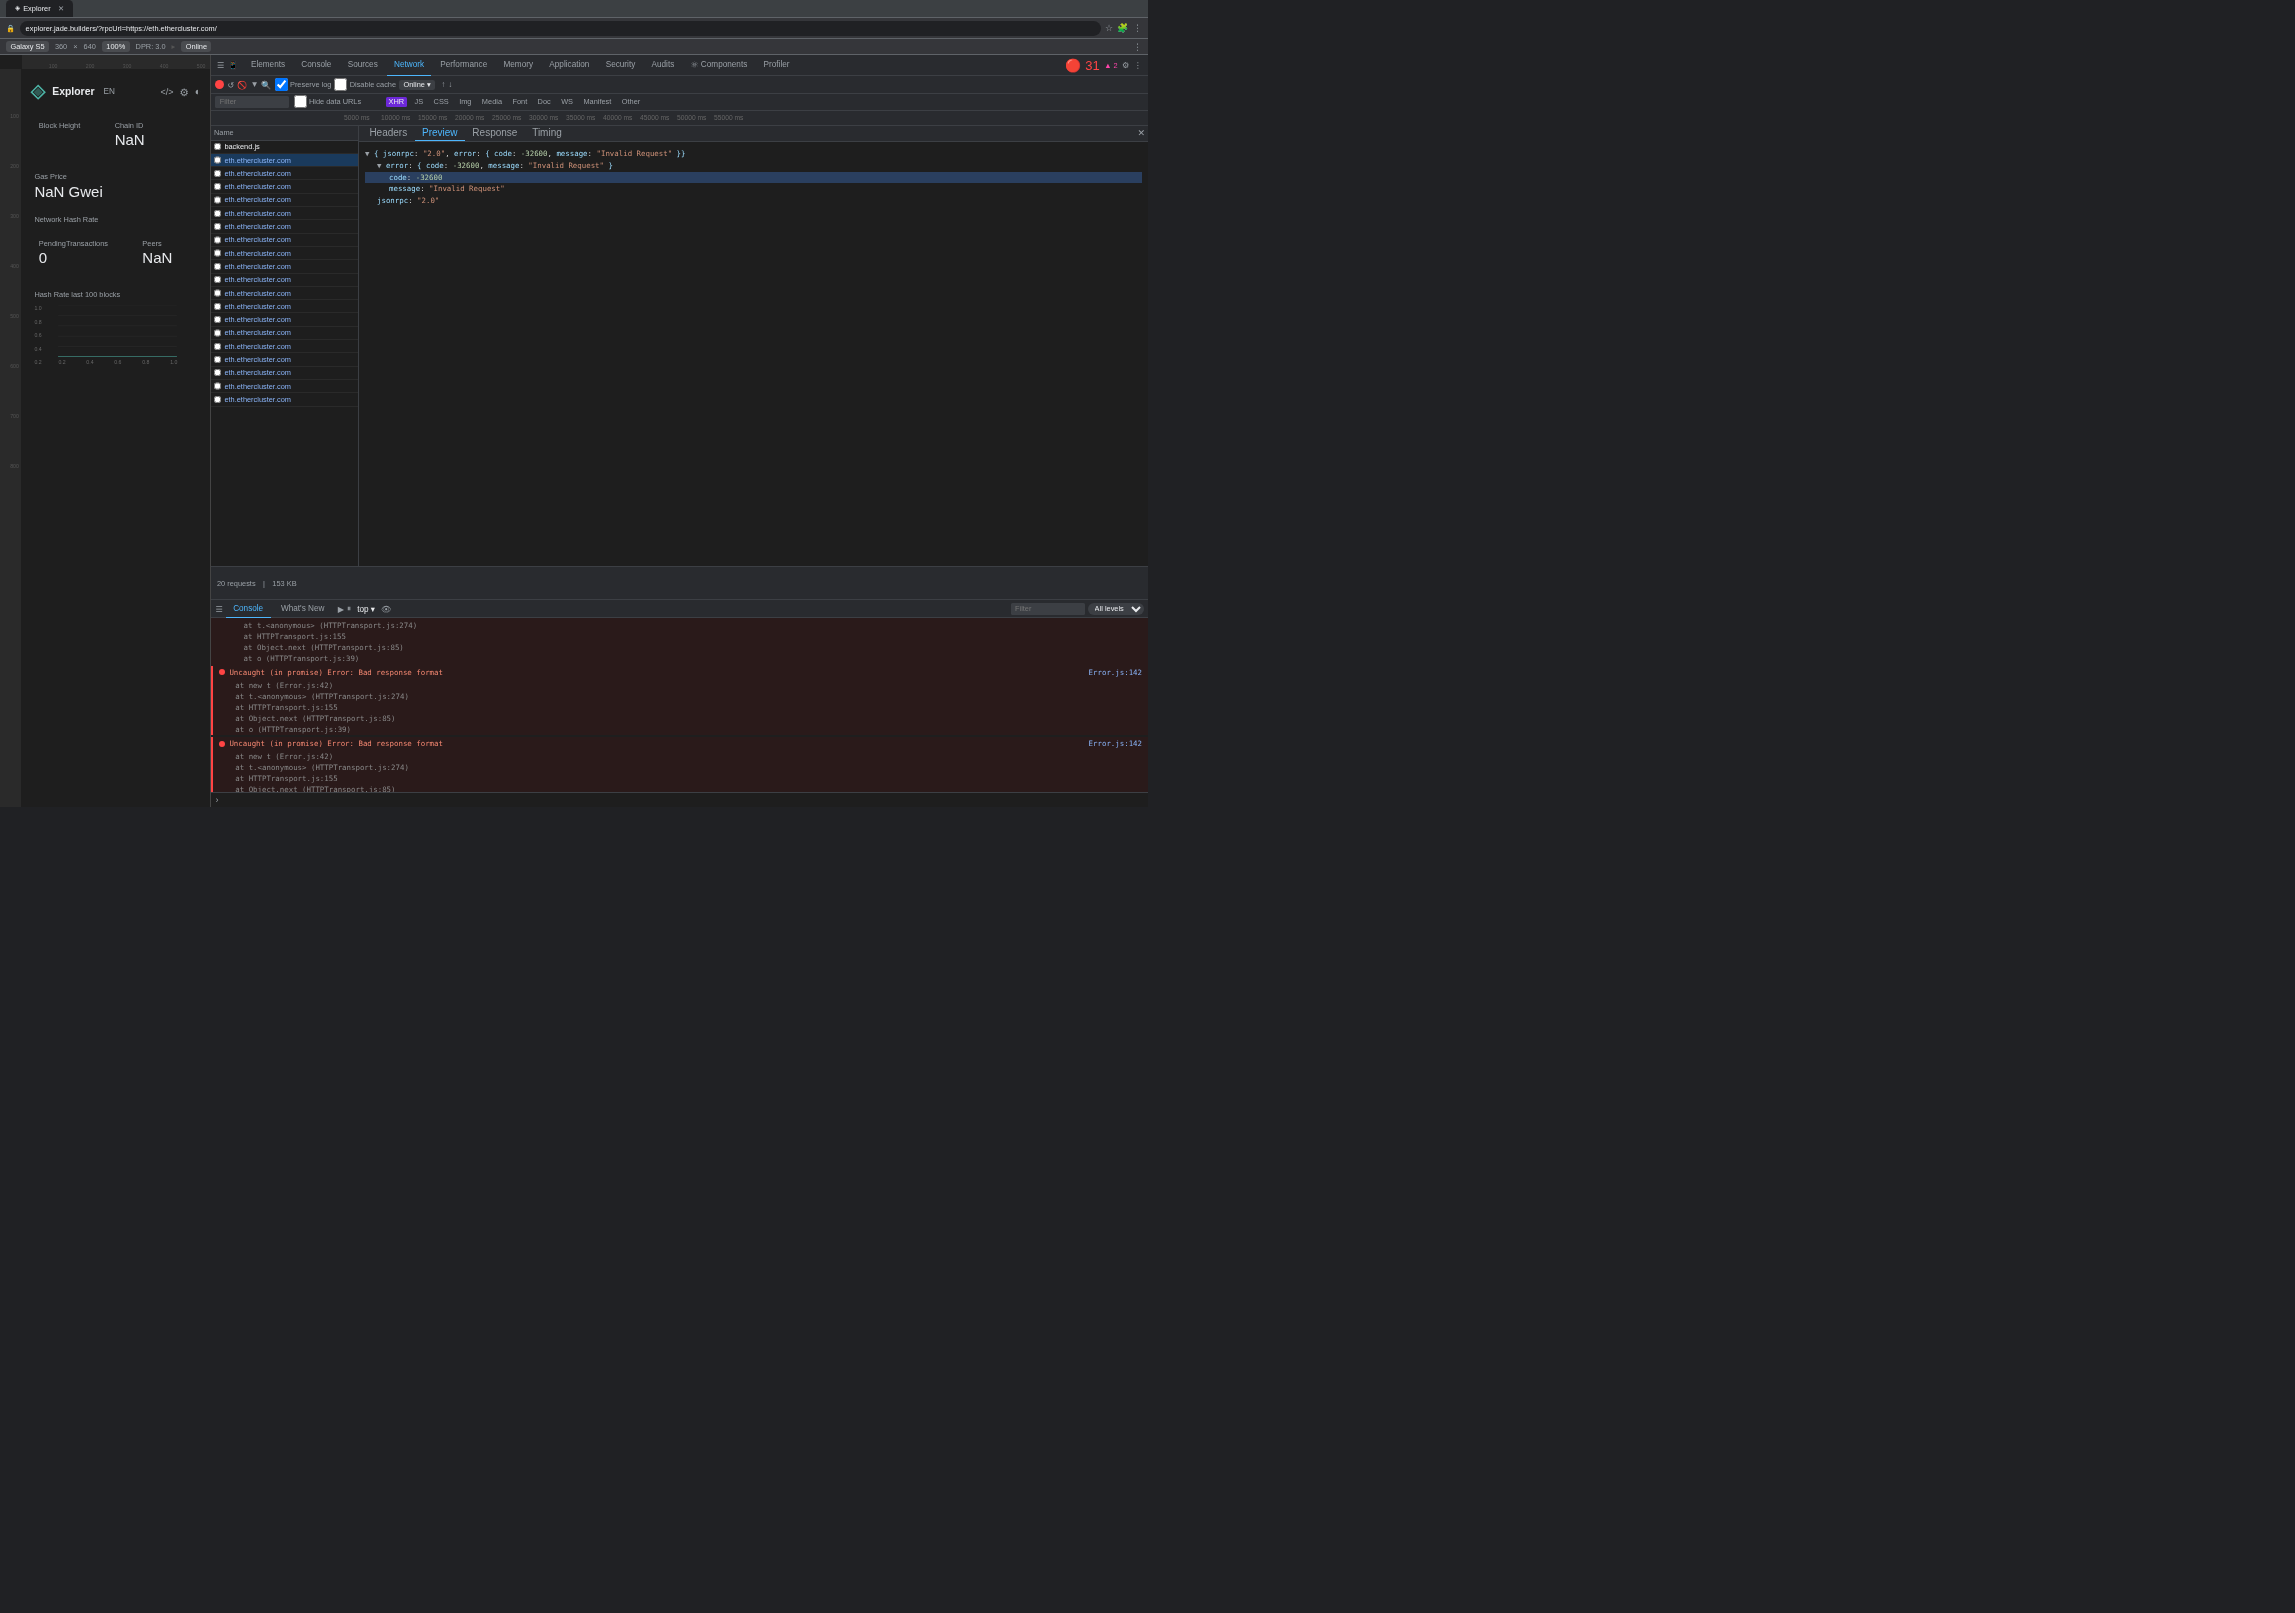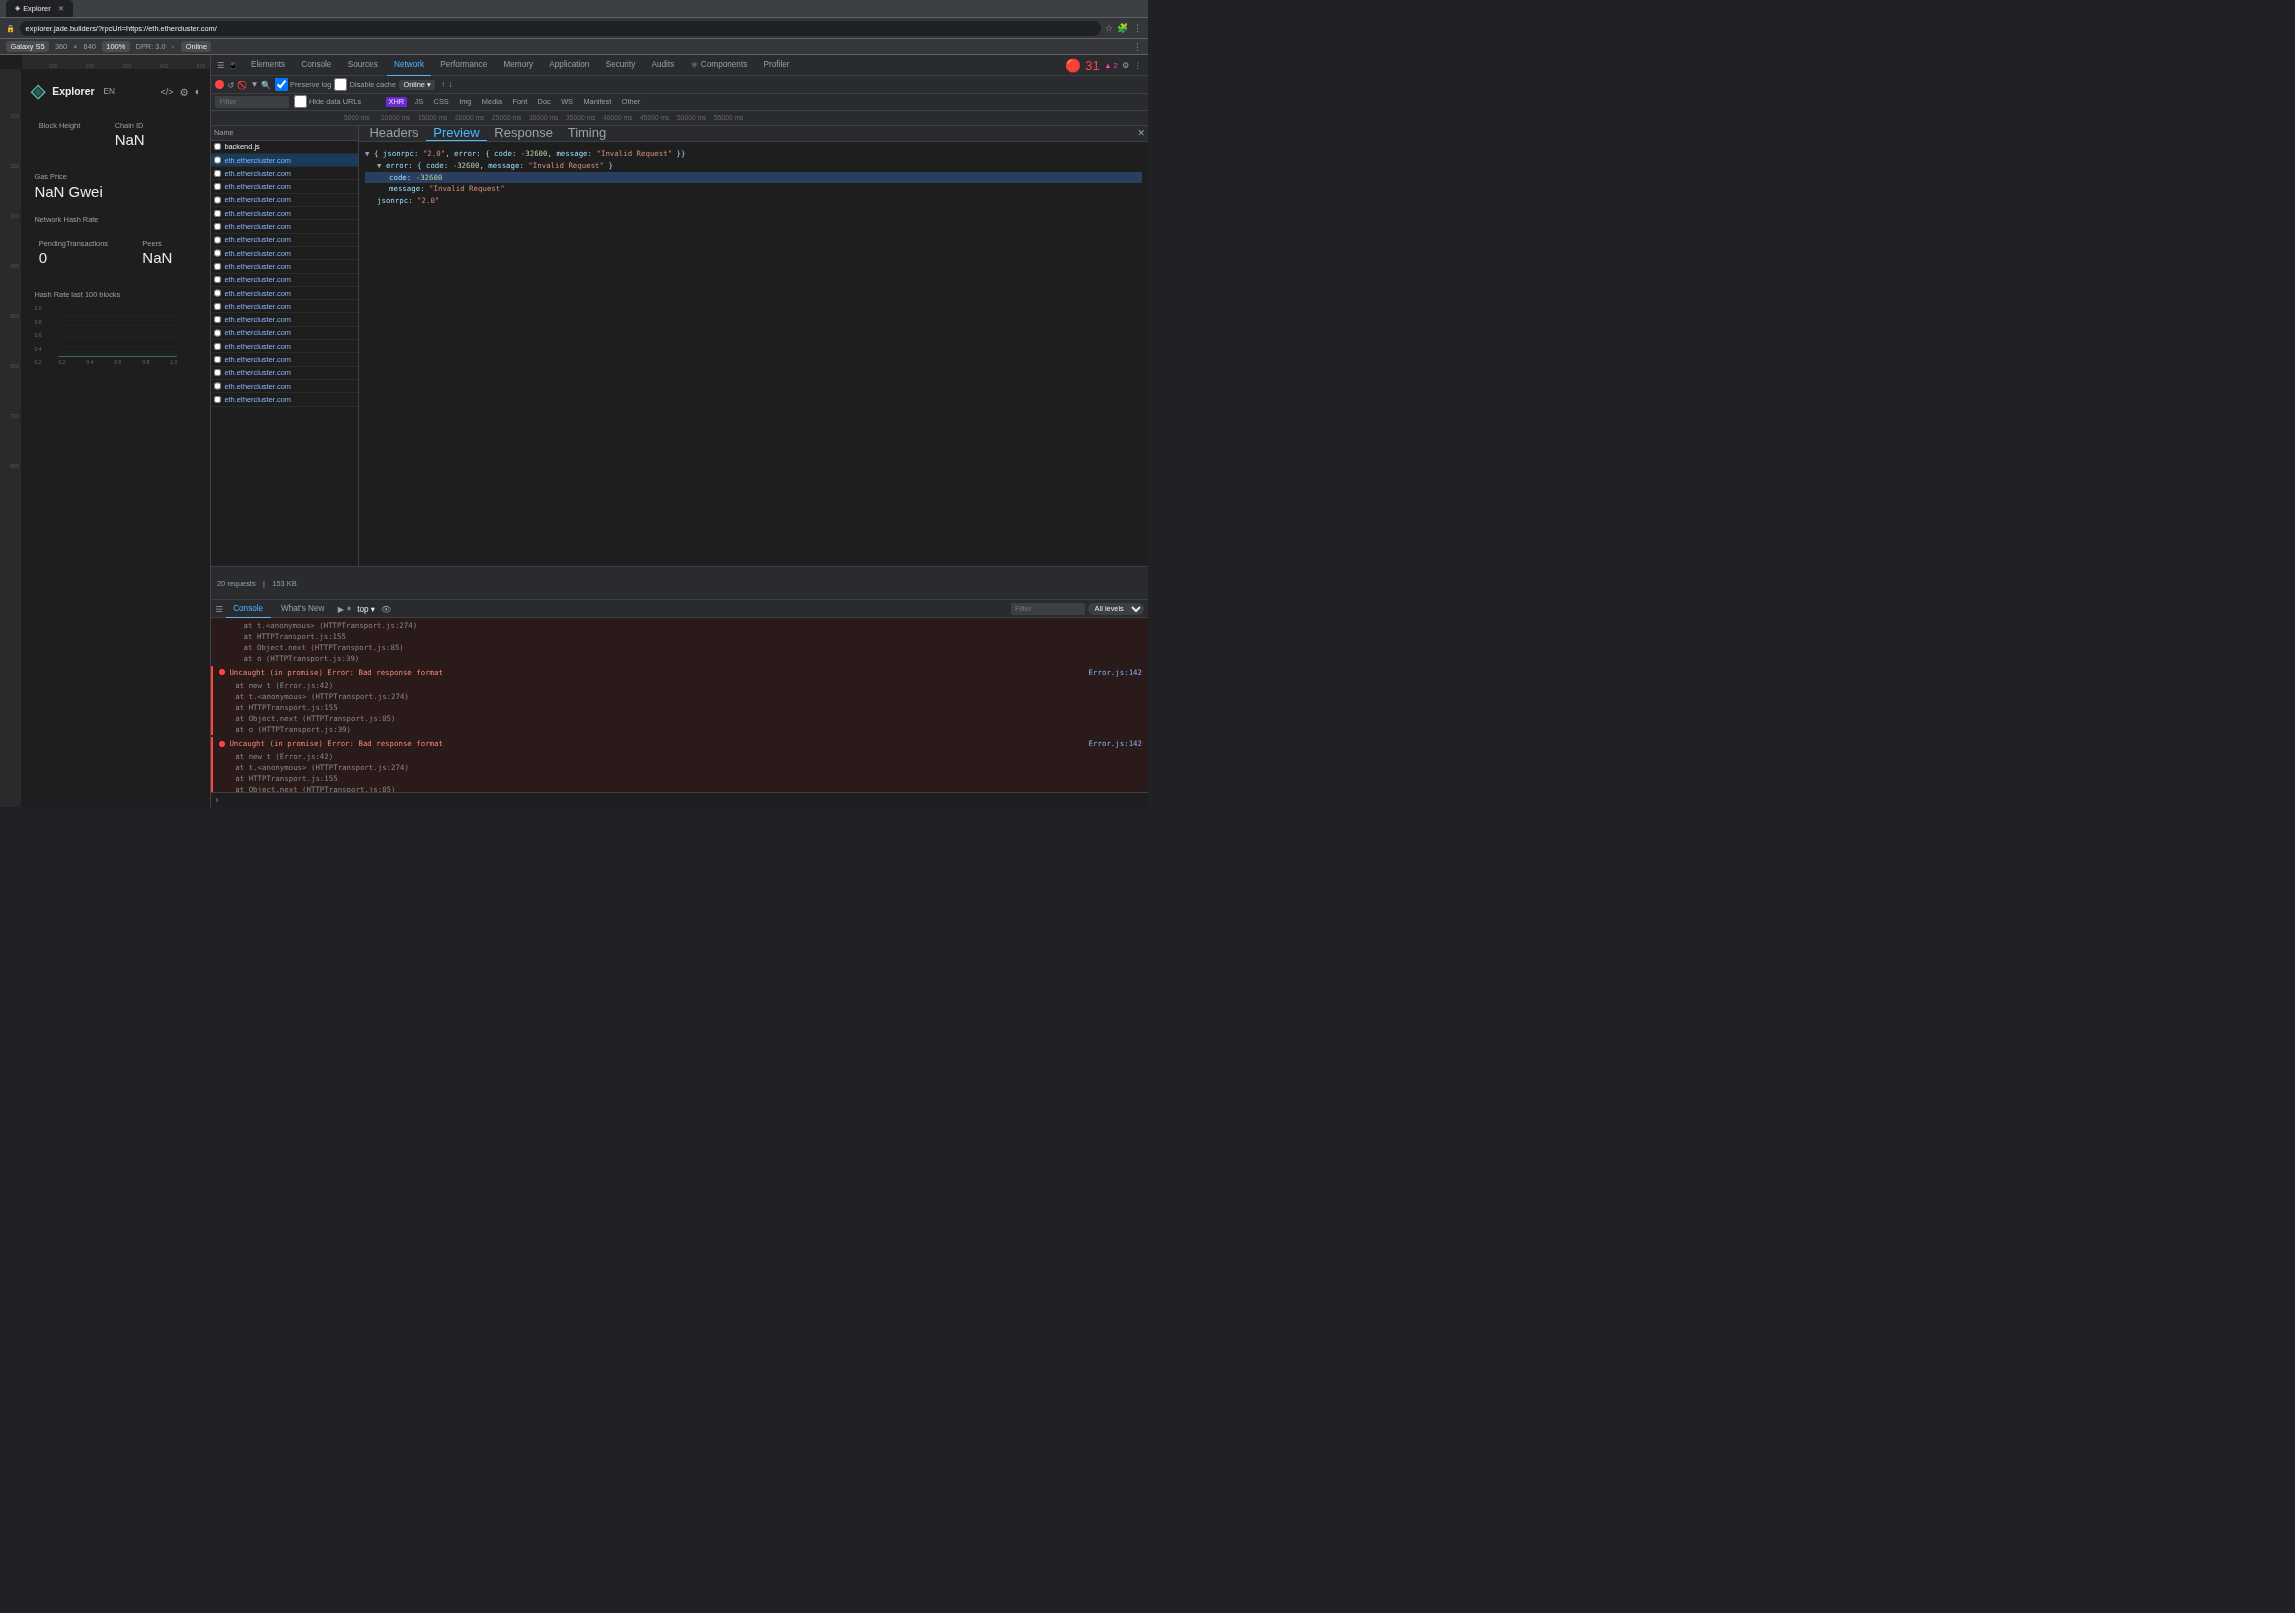--- a/index.html
+++ b/index.html
@@ -345,21 +345,21 @@
     .preview-tabs {
       display: flex;
       background: #292b2f;
       border-bottom: 0.7px solid #3c3f44;
       height: 16.3px;
       align-items: center;
       padding: 0 3px;
     }
     .preview-tab {
       padding: 1.5px 7.4px;
-      font-size: 13px;
+      font-size: 10px;
       color: #9aa0a6;
       cursor: pointer;
       border-bottom: 1.5px solid transparent;
       height: 16.3px;
       display: flex;
       align-items: center;
     }
     .preview-tab.active {
       color: #4db6fc;
       border-bottom-color: #4db6fc;

